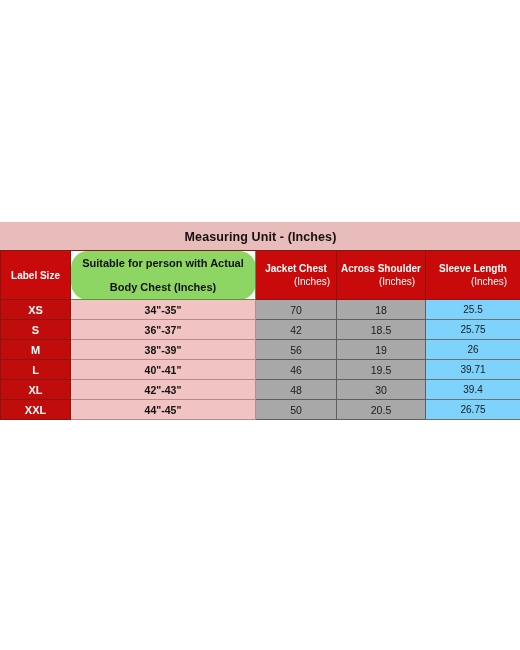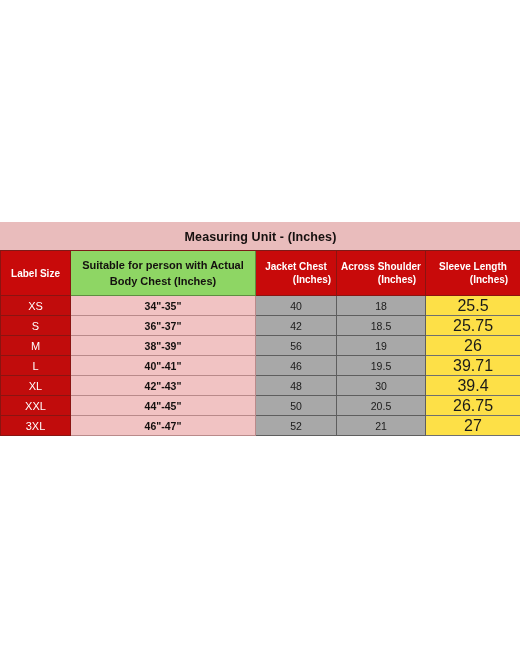--- a/index.html
+++ b/index.html
@@ -68,34 +68,35 @@
     line-height: 13px;
     border-color: #8a1411 !important;
   }
   .hdr-green {
     background: #8ed664;
     color: #14100f;
     font-weight: bold;
     font-size: 11px;
     text-align: center;
     height: 44px;
-    line-height: 16px;
+    line-height: 24px;
     border-color: #5e8f40 !important;
+    border-radius: 17px;
   }
   .hdr .sub {
     display: block;
-    font-weight: bold;
+    font-weight: normal;
     padding-left: 32px;
   }
 
   
   .c-label {
     background: #c10c0c;
     color: #ffffff;
-    font-weight: normal;
+    font-weight: bold;
     font-size: 11px;
     text-align: center;
     height: 19px;
     border-color: #8a1411 !important;
   }
   .c-chest {
     background: #f1c3c3;
     color: #14100f;
     font-weight: bold;
     font-size: 10.5px;
@@ -105,23 +106,23 @@
   }
   .c-gray {
     background: #a8a8a8;
     color: #1a1a1a;
     font-size: 10.5px;
     text-align: center;
     height: 19px;
     border-color: #5e5e5e !important;
   }
   .c-light {
-    background: #fde047;
+    background: #7dd3fc;
     color: #1a1a1a;
-    font-size: 16px;
+    font-size: 10px;
     text-align: center;
     height: 19px;
     border-color: #6f6f6f !important;
   }
 
   col.col-label    { width: 70px; }
   col.col-chest    { width: 185px; }
   col.col-jacket   { width: 81px; }
   col.col-shoulder { width: 89px; }
   col.col-sleeve   { width: 95px; }
@@ -162,21 +163,21 @@
           </td>
           <td class="hdr">
             <span>Sleeve Length</span>
             <span class="sub">(Inches)</span>
           </td>
         </tr>
 
         <tr>
           <td class="c-label">XS</td>
           <td class="c-chest">34"-35"</td>
-          <td class="c-gray">40</td>
+          <td class="c-gray">70</td>
           <td class="c-gray">18</td>
           <td class="c-light">25.5</td>
         </tr>
         <tr>
           <td class="c-label">S</td>
           <td class="c-chest">36"-37"</td>
           <td class="c-gray">42</td>
           <td class="c-gray">18.5</td>
           <td class="c-light">25.75</td>
         </tr>
@@ -201,23 +202,16 @@
           <td class="c-gray">30</td>
           <td class="c-light">39.4</td>
         </tr>
         <tr>
           <td class="c-label">XXL</td>
           <td class="c-chest">44"-45"</td>
           <td class="c-gray">50</td>
           <td class="c-gray">20.5</td>
           <td class="c-light">26.75</td>
         </tr>
-        <tr>
-          <td class="c-label">3XL</td>
-          <td class="c-chest">46"-47"</td>
-          <td class="c-gray">52</td>
-          <td class="c-gray">21</td>
-          <td class="c-light">27</td>
-        </tr>
       </tbody>
     </table>
   </div>
 </div>
 
 </body></html>

